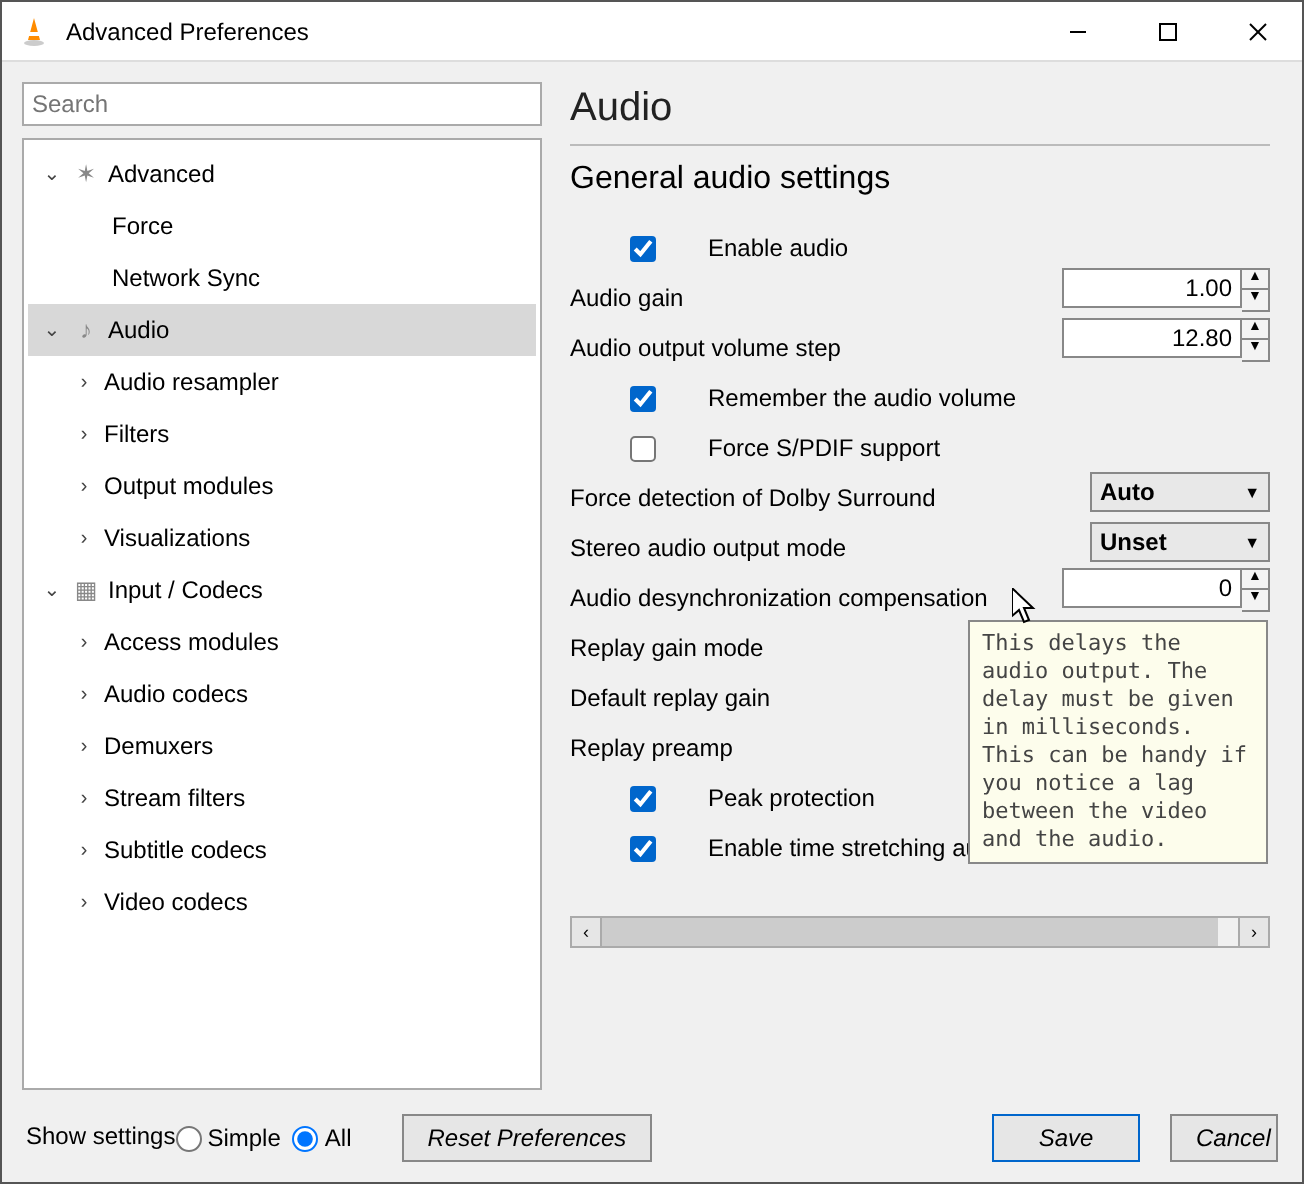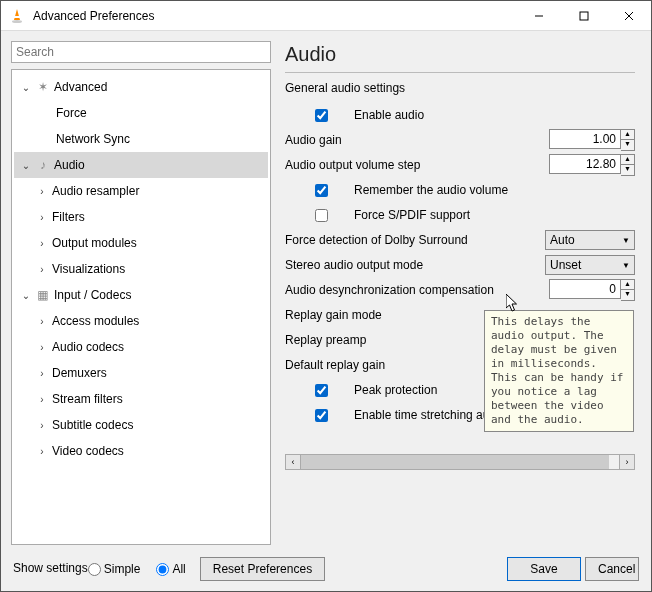--- a/index.html
+++ b/index.html
@@ -18,41 +18,41 @@
 .tree-item { display: flex; align-items: center; height: 26px; padding: 0 4px; cursor: default; white-space: nowrap; }
 .tree-item.selected { background: #d8d8d8; }
 .tree-item .arrow { width: 16px; display: inline-flex; justify-content: center; color: #444; font-size: 10px; }
 .tree-item .ticon { width: 18px; display: inline-flex; justify-content: center; color: #888; }
 .tree-item .tlabel { padding-left: 2px; }
 .ind1 { padding-left: 20px; }
 .ind2 { padding-left: 40px; }
 .rightcol { flex: 1; display: flex; flex-direction: column; padding: 0 6px 0 0; }
 .h1 { font-size: 20px; font-weight: 400; color: #222; margin: 2px 0 6px 0; }
 .hr { height: 1px; background: #bbb; margin-bottom: 8px; }
-.subh { font-size: 12px; margin-bottom: 8px; }
-.row { display: flex; align-items: center; height: 24px; margin-bottom: 1px; gap: 20px; }
+.subh { font-size: 16px; margin-bottom: 8px; }
+.row { display: flex; align-items: flex-end; height: 24px; margin-bottom: 1px; gap: 20px; }
 .row .label { flex: 1; }
 .checkrow input[type=checkbox] { margin-right: 6px; accent-color: #0066cc; }
 .numbox { display: flex; }
-.numbox input { width: 72px; height: 20px; border: 1px solid #888; text-align: right; padding-right: 4px; }
+.numbox input { width: 90px; height: 20px; border: 1px solid #888; text-align: right; padding-right: 4px; }
 .spinners { display: flex; flex-direction: column; border: 1px solid #888; border-left: none; }
 .spinners div { width: 13px; height: 10px; font-size: 7px; line-height: 8px; text-align: center; background: #f3f3f3; }
 .spinners div:first-child { border-bottom: 1px solid #888; }
-.combo { width: 90px; height: 20px; border: 1px solid #888; background: #e8e8e8; display: flex; align-items: center; padding: 0 4px; justify-content: space-between; }
+.combo { width: 90px; height: 20px; border: 1px solid #888; background: #e8e8e8; display: flex; align-items: center; padding: 0 4px; justify-content: space-between; font-weight: bold; }
 .combo .carr { font-size: 8px; }
 .hscroll { display: flex; align-items: center; height: 16px; margin-top: 26px; }
 .hscroll .btn { width: 16px; height: 16px; border: 1px solid #aaa; background: #e6e6e6; display: flex; align-items: center; justify-content: center; font-size: 9px; }
 .hscroll .track { flex: 1; height: 16px; border-top: 1px solid #aaa; border-bottom: 1px solid #aaa; background: #f0f0f0; position: relative; }
 .hscroll .thumb { position: absolute; left: 0; top: 0; width: 97%; height: 100%; background: #ccc; }
 .bottombar { display: flex; align-items: center; padding: 4px 12px 10px 12px; }
 .showset { display: flex; flex-direction: row; margin-right: 10px; }
 .showset .lbl { margin-bottom: 2px; }
-.radiorow { display: flex; align-items: center; gap: 16px; }
+.radiorow { display: flex; align-items: center; gap: 6px; }
 .radiorow label { display: flex; align-items: center; gap: 3px; }
-.pushbtn { height: 24px; padding: 0 12px; border: 1px solid #888; background: #e6e6e6; margin-left: 4px; }
+.pushbtn { height: 24px; padding: 0 12px; border: 1px solid #888; background: #e6e6e6; margin-left: 15px; font-style: italic; }
 .pushbtn.primary { border: 1px solid #0066cc; }
 .spacer { flex: 1; }
 .tooltip { position: absolute; left: 484px; top: 310px; width: 150px; background: #fdfdec; border: 1px solid #888; padding: 4px 6px; font-family: monospace; font-size: 11px; line-height: 14px; color: #444; }
 .cursor { position: absolute; left: 506px; top: 294px; pointer-events: none; }
 </style>
 </head>
 <body>
 
 <div class="window">
 
@@ -212,24 +212,24 @@
           <div class="spinners">
               <div>▲</div>
               <div>▼</div>
             </div>
         </div>
       </div>
       <div class="row">
         <span class="label">Replay gain mode</span>
       </div>
       <div class="row">
+        <span class="label">Default replay gain</span>
+      </div>
+      <div class="row">
         <span class="label">Replay preamp</span>
-      </div>
-      <div class="row">
-        <span class="label">Default replay gain</span>
       </div>
       <div class="row checkrow">
         <span style="width:10px"></span>
         <input type="checkbox" checked="" style="">
         <span class="label">Peak protection</span>
       </div>
       <div class="row checkrow">
         <span style="width:10px"></span>
         <input type="checkbox" checked="" style="">
         <span class="label">Enable time stretching audio</span>

